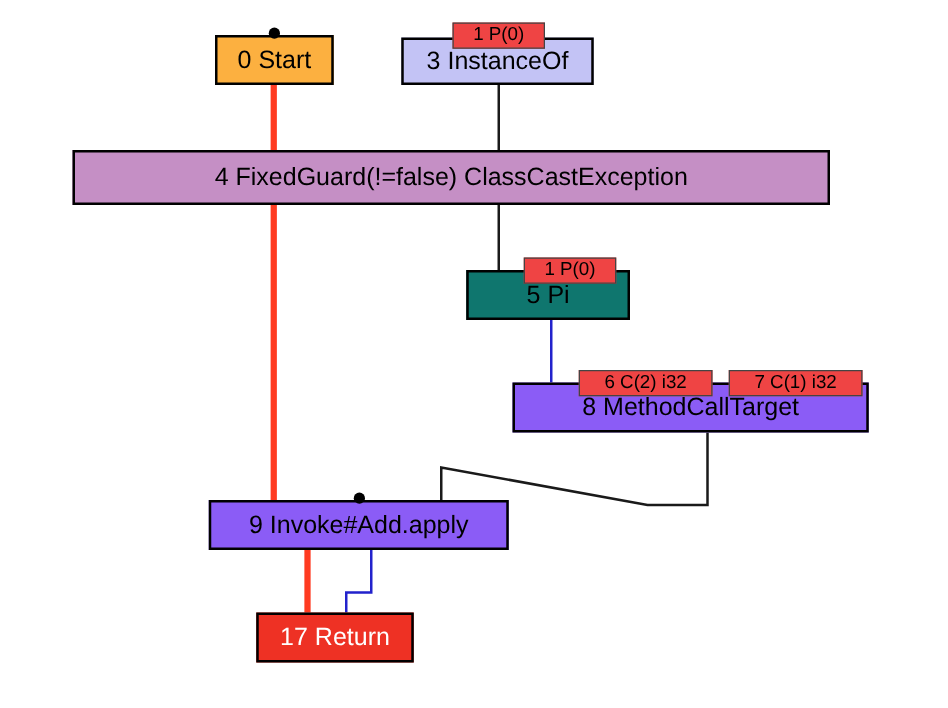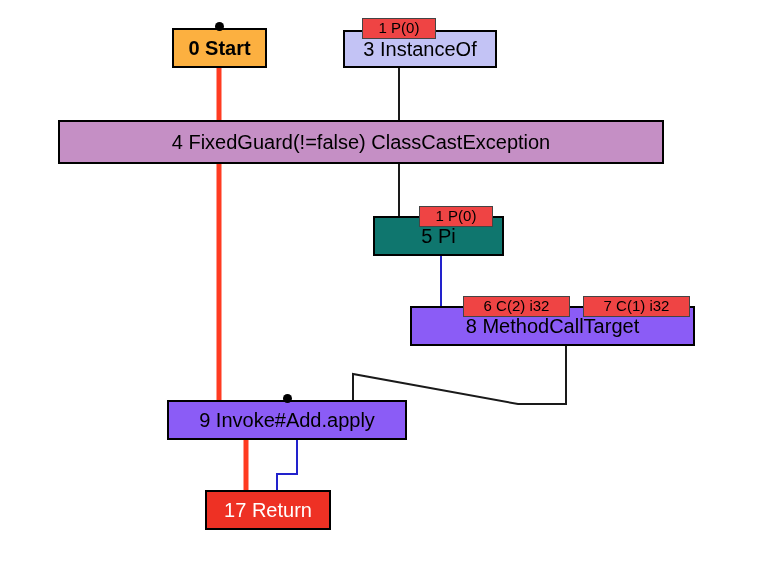--- a/index.html
+++ b/index.html
@@ -66,24 +66,24 @@
   <svg class="edges" viewBox="0 0 758 566" xmlns="http://www.w3.org/2000/svg">
       <polyline points="219,68 219,120" fill="none" stroke="#FF3B21" stroke-width="5" stroke-linecap="butt" stroke-linejoin="miter"></polyline>
       <polyline points="219,164 219,400" fill="none" stroke="#FF3B21" stroke-width="5" stroke-linecap="butt" stroke-linejoin="miter"></polyline>
       <polyline points="246,440 246,490" fill="none" stroke="#FF3B21" stroke-width="5" stroke-linecap="butt" stroke-linejoin="miter"></polyline>
       <polyline points="399,68 399,120" fill="none" stroke="#1A1A1A" stroke-width="2" stroke-linecap="butt" stroke-linejoin="miter"></polyline>
       <polyline points="399,164 399,216" fill="none" stroke="#1A1A1A" stroke-width="2" stroke-linecap="butt" stroke-linejoin="miter"></polyline>
       <polyline points="441,256 441,306" fill="none" stroke="#2222CC" stroke-width="2" stroke-linecap="butt" stroke-linejoin="miter"></polyline>
       <polyline points="566,346 566,404 518,404 353,374 353,400" fill="none" stroke="#1A1A1A" stroke-width="2" stroke-linecap="butt" stroke-linejoin="miter"></polyline>
       <polyline points="297,440 297,474 277,474 277,490" fill="none" stroke="#2222CC" stroke-width="2" stroke-linecap="butt" stroke-linejoin="miter"></polyline>
     </svg>
-<div class="node start" style="left: 172px; top: 28px; width: 95px; height: 40px; background: rgb(252, 176, 64); font-weight: bold;">
+<div class="node start" style="left: 172px; top: 28px; width: 95px; height: 40px; background: rgb(252, 176, 64); font-weight: normal;">
       <span class="node-label">0 Start</span>
     </div>
-    <div class="node value" style="left: 321px; top: 30px; width: 154px; height: 38px; background: rgb(195, 195, 245); margin-left: 22px;">
+    <div class="node value" style="left: 321px; top: 30px; width: 154px; height: 38px; background: rgb(195, 195, 245);">
       <span class="node-label">3 InstanceOf</span>
     </div>
     <div class="node guard" style="left: 58px; top: 120px; width: 606px; height: 44px; background: rgb(197, 143, 197);">
       <span class="node-label">4 FixedGuard(!=false) ClassCastException</span>
     </div>
     <div class="node value" style="left: 373px; top: 216px; width: 131px; height: 40px; background: #0f766e;">
       <span class="node-label">5 Pi</span>
     </div>
     <div class="node value" style="left: 410px; top: 306px; width: 285px; height: 40px; background: #8b5cf6;">
       <span class="node-label">8 MethodCallTarget</span>

